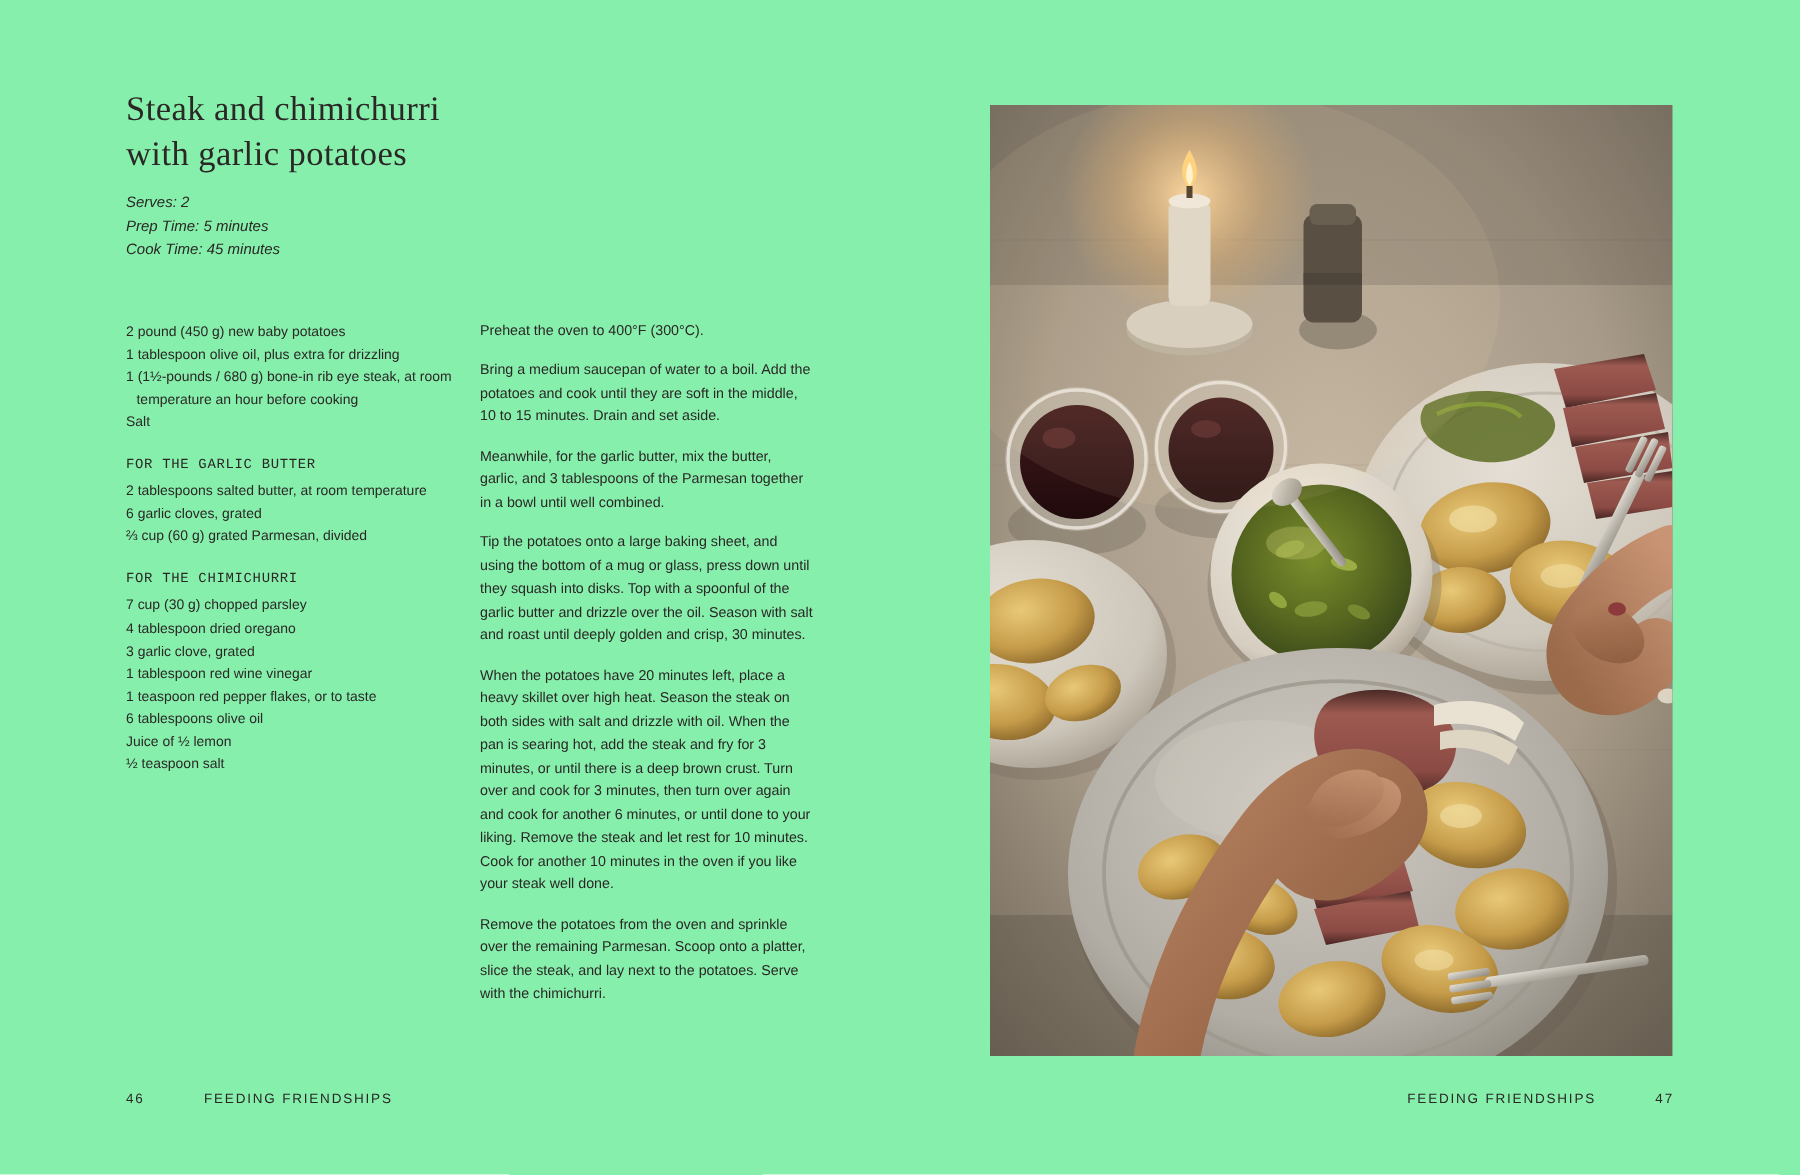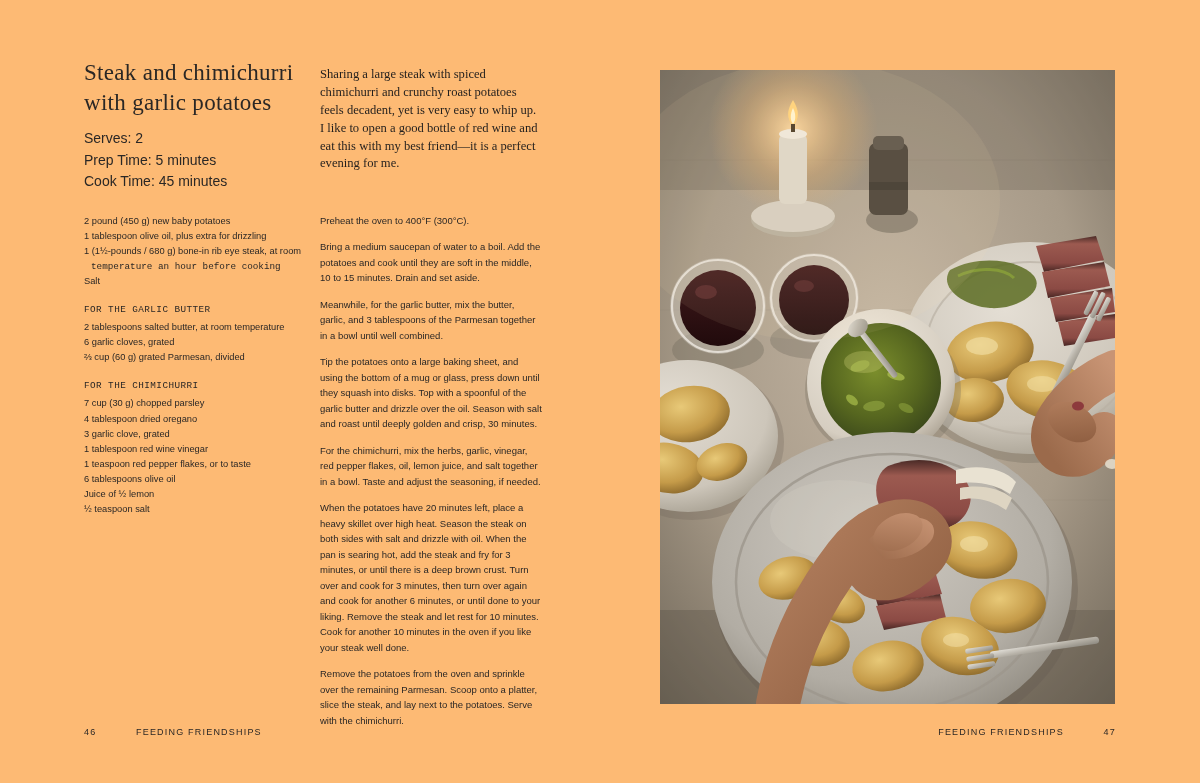--- a/index.html
+++ b/index.html
@@ -11,21 +11,21 @@
     width: 1200px;
     height: 783px;
     overflow: hidden;
     font-family: "Liberation Sans", sans-serif;
     color: #211f1d;
   }
   .spread {
     position: relative;
     width: 1200px;
     height: 783px;
-    background: #fdba74;
+    background: #86efac;
   }
 
   
   .left-page {
     position: absolute;
     left: 0; top: 0;
     width: 600px; height: 783px;
   }
   .recipe-title {
     position: absolute;
@@ -37,37 +37,38 @@
     line-height: 1.32;
     font-weight: 400;
     letter-spacing: 0.3px;
     color: #2a2725;
   }
   .meta-block {
     position: absolute;
     left: 84px;
     top: 128px;
     width: 230px;
-    font-size: 14px;
+    font-size: 10px;
     line-height: 1.55;
     color: #2a2725;
+    font-style: italic;
   }
   .meta-block div { white-space: nowrap; }
 
   .ingredients {
     position: absolute;
     left: 84px;
     top: 214px;
     width: 228px;
     font-size: 9.3px;
     line-height: 1.62;
     color: #2a2725;
   }
   .ingredients .ing-line { margin: 0; }
-  .ingredients .ing-line.indent { padding-left: 7px; font-family: Liberation Mono, monospace; }
+  .ingredients .ing-line.indent { padding-left: 7px; }
   .ing-group-head {
     margin-top: 13px;
     margin-bottom: 3px;
     font-size: 9.3px;
     letter-spacing: 0.45px;
     text-transform: uppercase;
     color: #2a2725;
     font-family: Liberation Mono, monospace;
   }
 
@@ -154,28 +155,26 @@
       <p class="ing-line">7 cup (30 g) chopped parsley</p>
       <p class="ing-line">4 tablespoon dried oregano</p>
       <p class="ing-line">3 garlic clove, grated</p>
       <p class="ing-line">1 tablespoon red wine vinegar</p>
       <p class="ing-line">1 teaspoon red pepper flakes, or to taste</p>
       <p class="ing-line">6 tablespoons olive oil</p>
       <p class="ing-line">Juice of ½ lemon</p>
       <p class="ing-line">½ teaspoon salt</p>
     </div>
 
-    <div class="intro">Sharing a large steak with spiced chimichurri and crunchy roast potatoes feels decadent, yet is very easy to whip up. I like to open a good bottle of red wine and eat this with my best friend—it is a perfect evening for me.</div>
 
     <div class="method">
       <p>Preheat the oven to 400°F (300°C).</p>
       <p>Bring a medium saucepan of water to a boil. Add the potatoes and cook until they are soft in the middle, 10 to 15 minutes. Drain and set aside.</p>
       <p>Meanwhile, for the garlic butter, mix the butter, garlic, and 3 tablespoons of the Parmesan together in a bowl until well combined.</p>
       <p>Tip the potatoes onto a large baking sheet, and using the bottom of a mug or glass, press down until they squash into disks. Top with a spoonful of the garlic butter and drizzle over the oil. Season with salt and roast until deeply golden and crisp, 30 minutes.</p>
-      <p>For the chimichurri, mix the herbs, garlic, vinegar, red pepper flakes, oil, lemon juice, and salt together in a bowl. Taste and adjust the seasoning, if needed.</p>
       <p>When the potatoes have 20 minutes left, place a heavy skillet over high heat. Season the steak on both sides with salt and drizzle with oil.  When the pan is searing hot, add the steak and fry for 3 minutes, or until there is a deep brown crust. Turn over and cook for 3 minutes, then turn over again and cook for another 6 minutes, or until done to your liking. Remove the steak and let rest for 10 minutes. Cook for another 10 minutes in the oven if you like your steak well done.</p>
       <p>Remove the potatoes from the oven and sprinkle over the remaining Parmesan. Scoop onto a platter, slice the steak, and lay next to the potatoes. Serve with the chimichurri.</p>
     </div>
 
     <div class="folio folio-left-num">46</div>
     <div class="folio folio-left-txt">FEEDING FRIENDSHIPS</div>
   </div>
 
   <div class="right-page">
 

